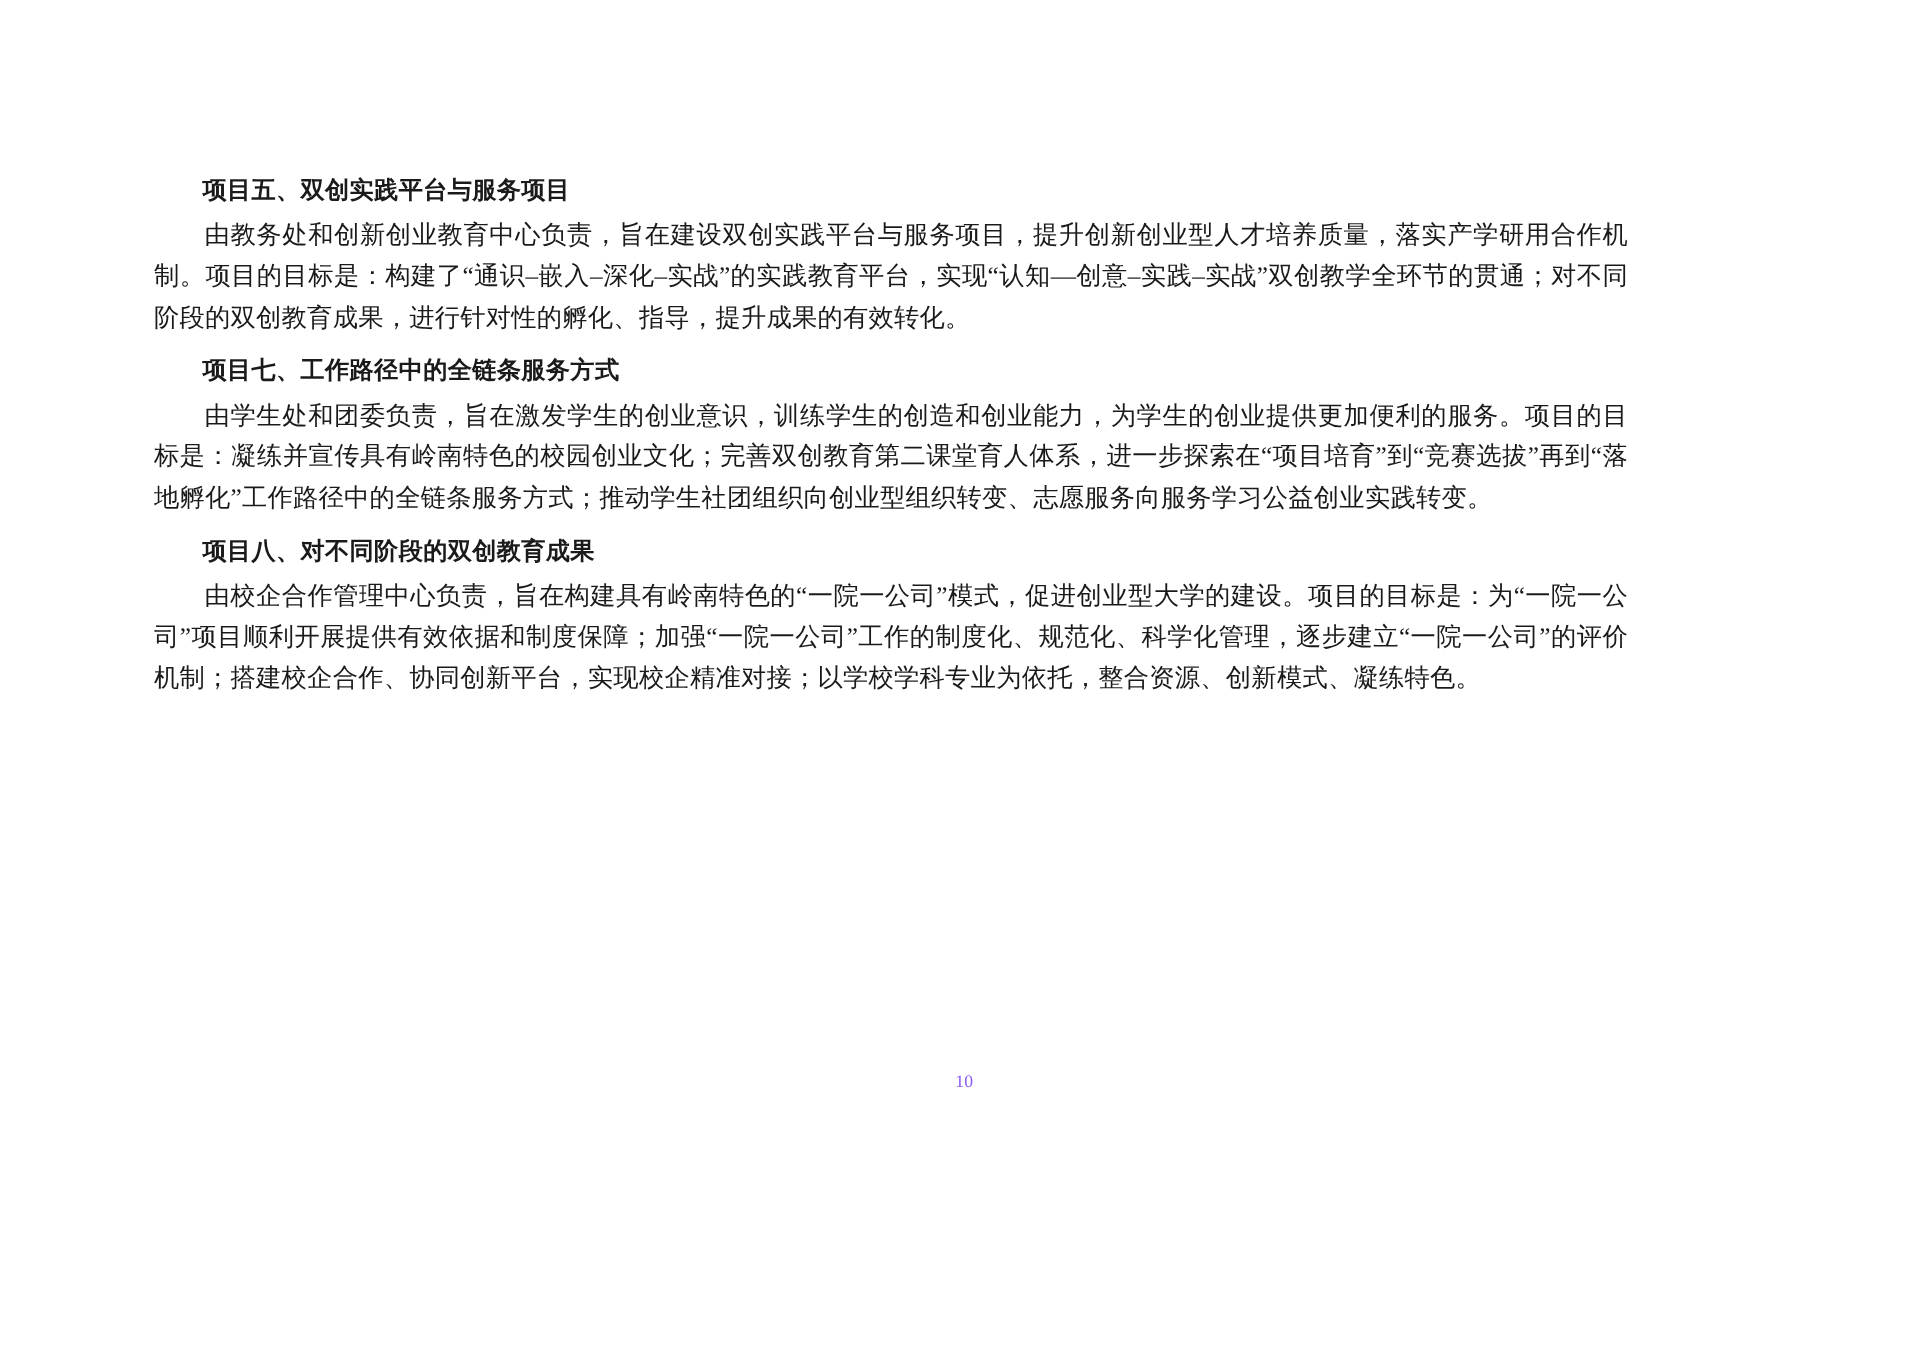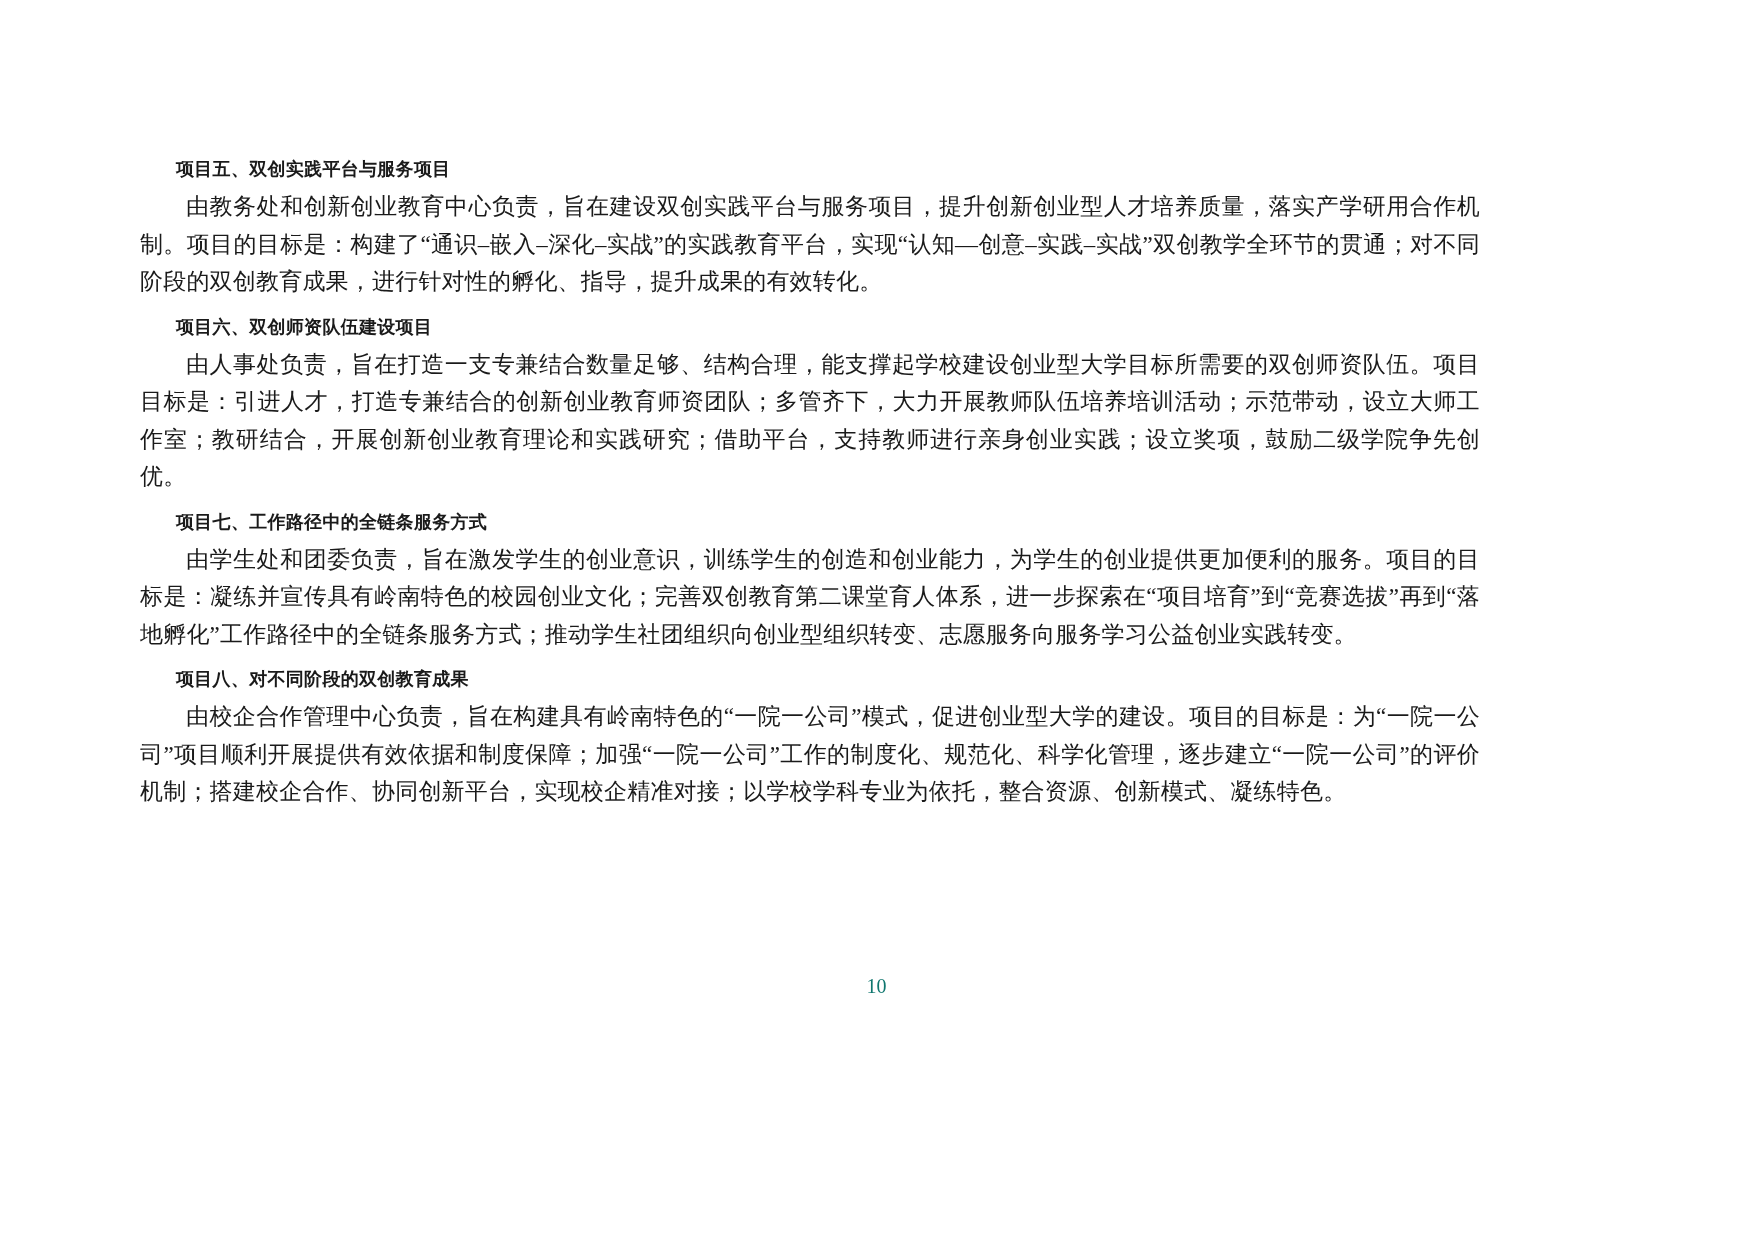--- a/index.html
+++ b/index.html
@@ -26,21 +26,21 @@
   .content {
     position: absolute;
     left: 140px;
     top: 155px;
     width: 1340px;
   }
   .sec {
     margin-bottom: 2px;
   }
   .heading {
-    font-size: 18px;
+    font-size: 22px;
     font-weight: bold;
     line-height: 1.62;
     text-indent: 2em;
     margin: 0 0 4px 0;
     letter-spacing: 0.3px;
   }
   .para {
     font-size: 23px;
     line-height: 1.63;
     text-indent: 2em;
@@ -51,40 +51,36 @@
   }
   .sec + .sec {
     margin-top: 10px;
   }
   .page-number {
     position: absolute;
     left: 0;
     right: 0;
     top: 975px;
     text-align: center;
-    font-size: 20px;
+    font-size: 16px;
     font-family: "Liberation Serif", serif;
-    color: #0f766e;
+    color: #8b5cf6;
   }
 </style>
 </head>
 <body>
 
 <div class="page">
   <div class="content">
 
     <div class="sec">
       <h2 class="heading">项目五、双创实践平台与服务项目</h2>
       <p class="para">由教务处和创新创业教育中心负责，旨在建设双创实践平台与服务项目，提升创新创业型人才培养质量，落实产学研用合作机制。项目的目标是：构建了“通识–嵌入–深化–实战”的实践教育平台，实现“认知—创意–实践–实战”双创教学全环节的贯通；对不同阶段的双创教育成果，进行针对性的孵化、指导，提升成果的有效转化。</p>
     </div>
 
-    <div class="sec">
-      <h2 class="heading">项目六、双创师资队伍建设项目</h2>
-      <p class="para">由人事处负责，旨在打造一支专兼结合数量足够、结构合理，能支撑起学校建设创业型大学目标所需要的双创师资队伍。项目目标是：引进人才，打造专兼结合的创新创业教育师资团队；多管齐下，大力开展教师队伍培养培训活动；示范带动，设立大师工作室；教研结合，开展创新创业教育理论和实践研究；借助平台，支持教师进行亲身创业实践；设立奖项，鼓励二级学院争先创优。</p>
-    </div>
 
     <div class="sec">
       <h2 class="heading">项目七、工作路径中的全链条服务方式</h2>
       <p class="para">由学生处和团委负责，旨在激发学生的创业意识，训练学生的创造和创业能力，为学生的创业提供更加便利的服务。项目的目标是：凝练并宣传具有岭南特色的校园创业文化；完善双创教育第二课堂育人体系，进一步探索在“项目培育”到“竞赛选拔”再到“落地孵化”工作路径中的全链条服务方式；推动学生社团组织向创业型组织转变、志愿服务向服务学习公益创业实践转变。</p>
     </div>
 
     <div class="sec">
       <h2 class="heading">项目八、对不同阶段的双创教育成果</h2>
       <p class="para">由校企合作管理中心负责，旨在构建具有岭南特色的“一院一公司”模式，促进创业型大学的建设。项目的目标是：为“一院一公司”项目顺利开展提供有效依据和制度保障；加强“一院一公司”工作的制度化、规范化、科学化管理，逐步建立“一院一公司”的评价机制；搭建校企合作、协同创新平台，实现校企精准对接；以学校学科专业为依托，整合资源、创新模式、凝练特色。</p>
     </div>

